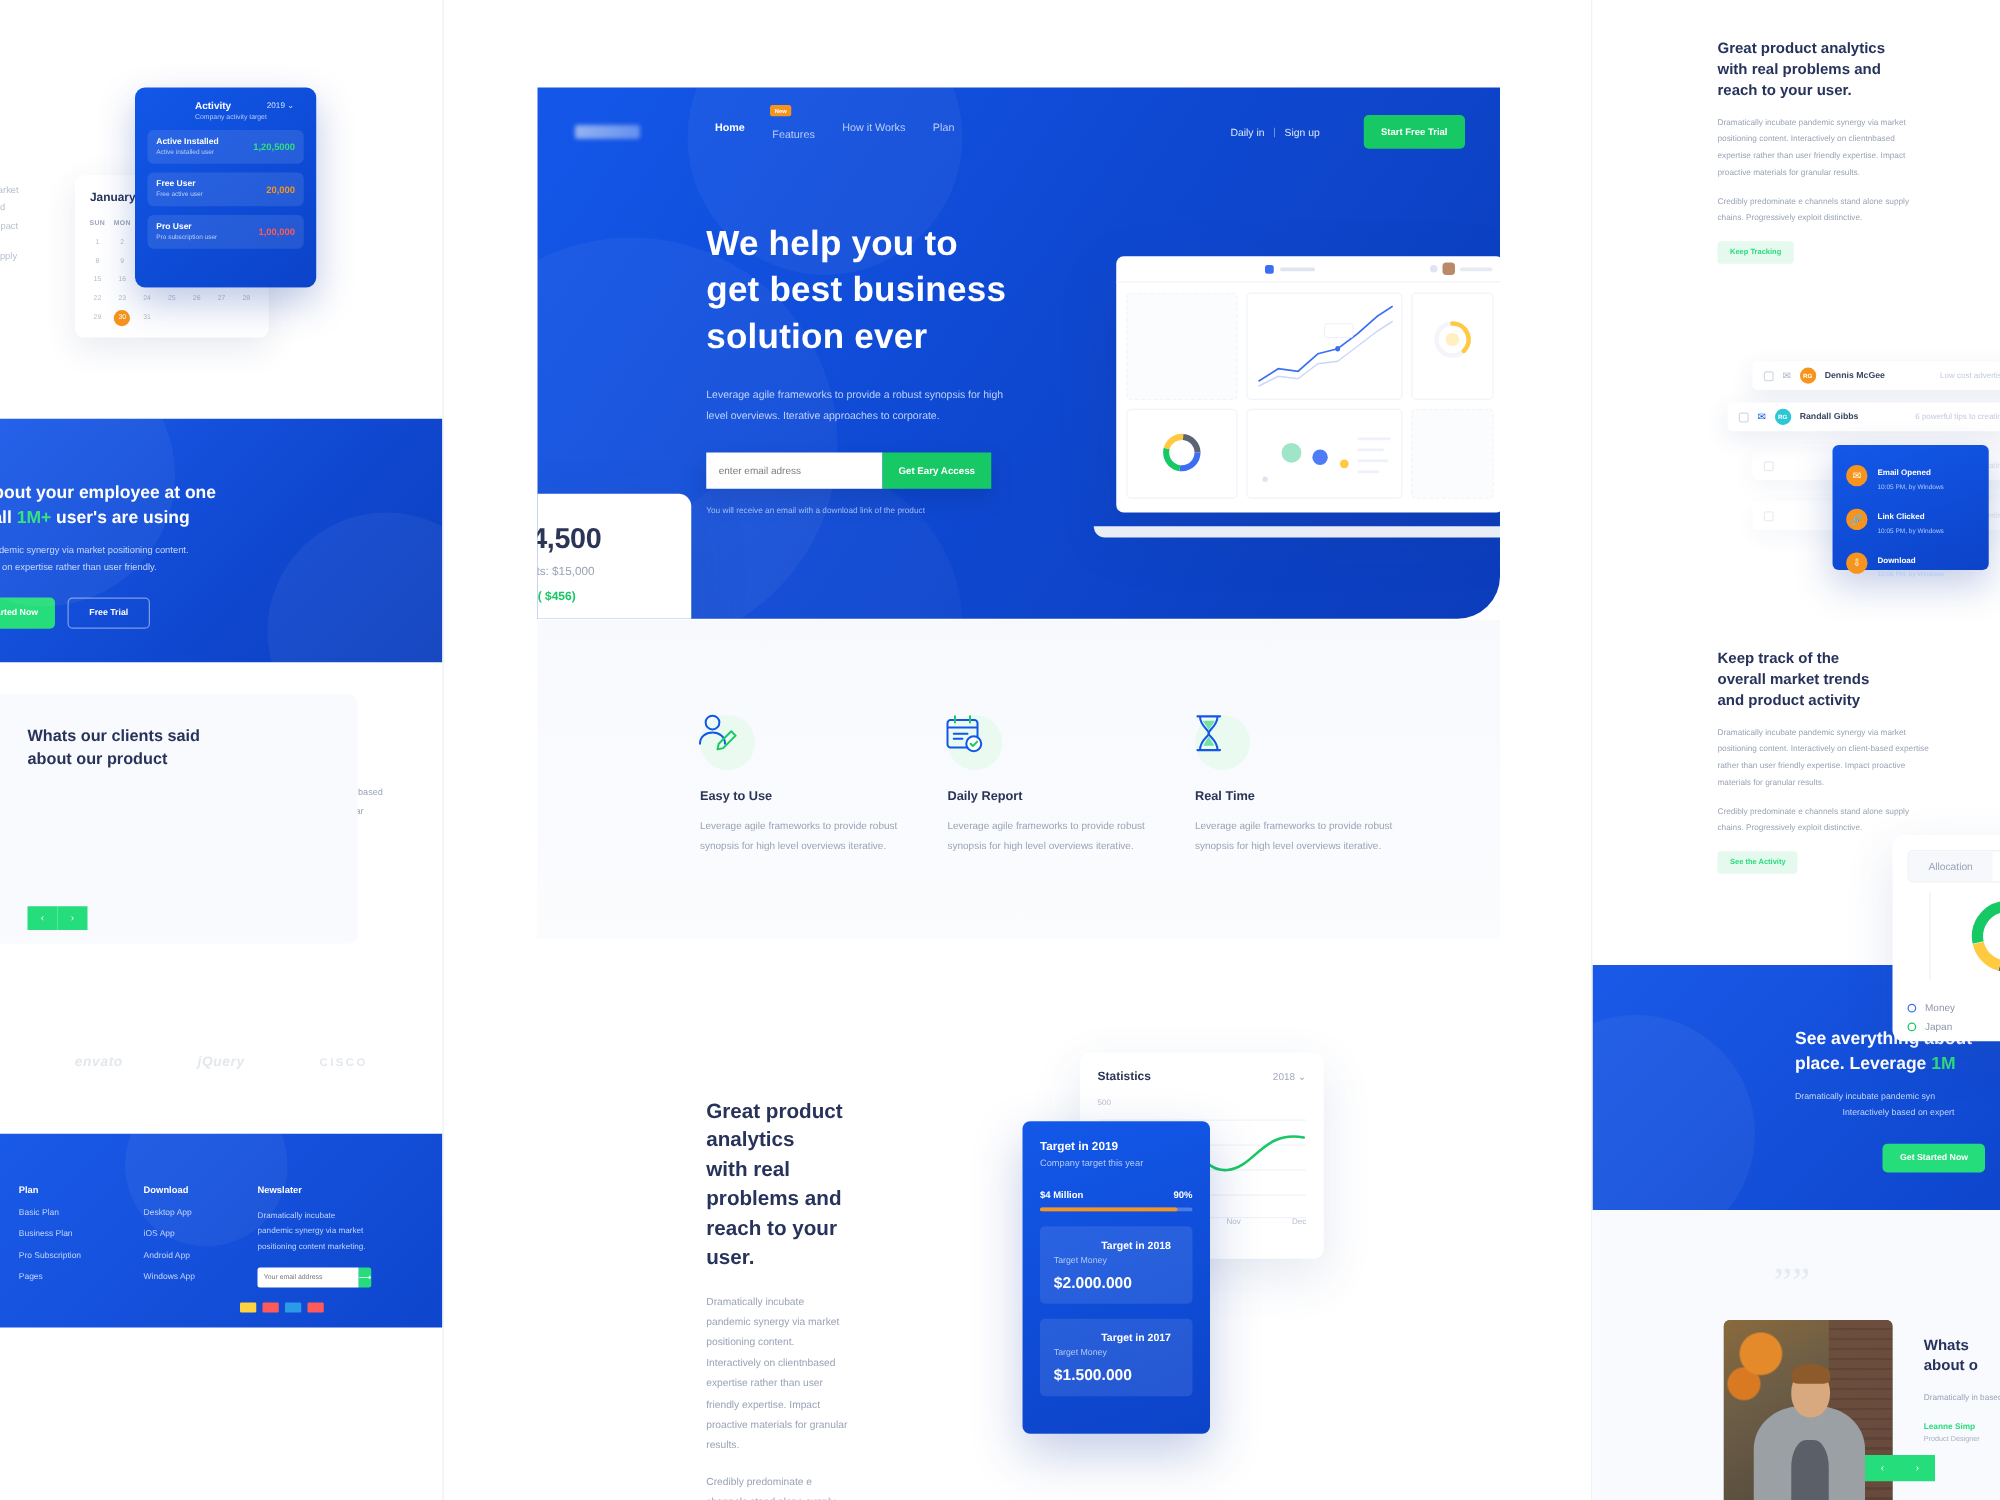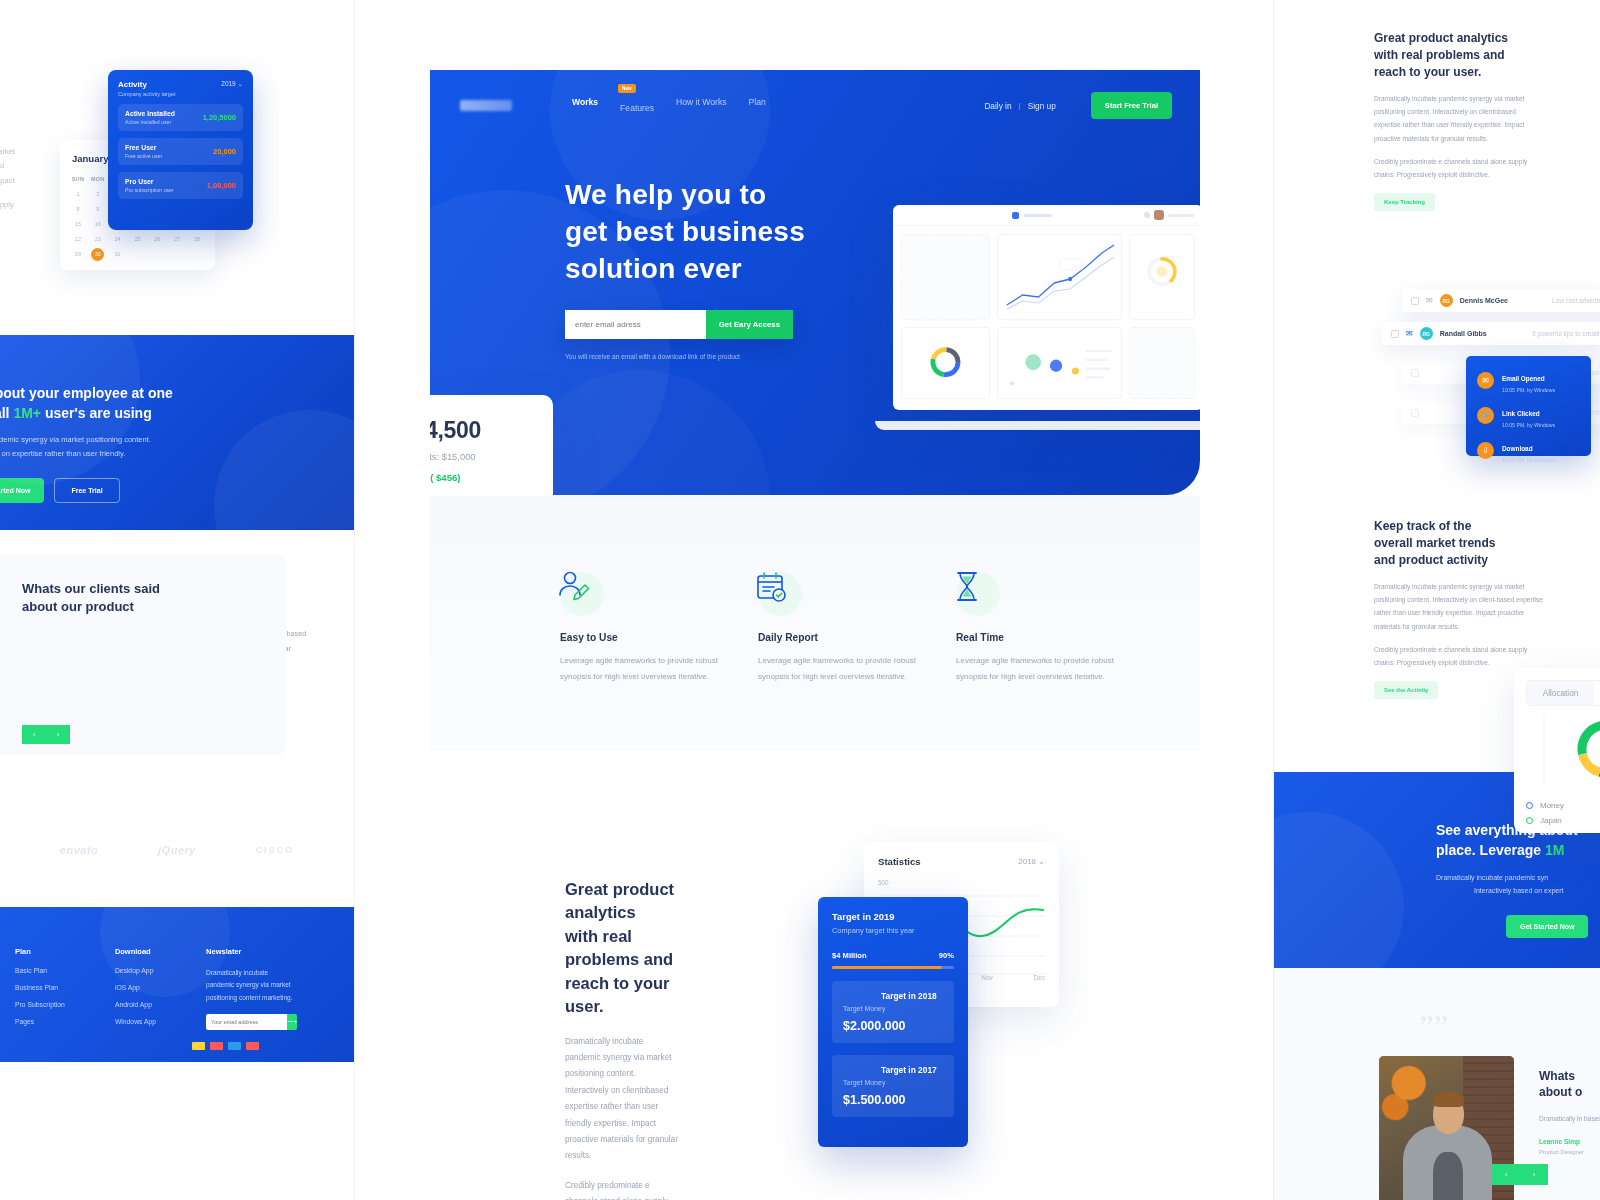--- a/index.html
+++ b/index.html
@@ -26,21 +26,21 @@
   .cal-grid { display:grid; grid-template-columns: repeat(7, 1fr); padding:8px 8px 0 8px; }
   .cal-grid div { font-size:5.5px; color:#b2bccd; text-align:center; line-height:15px; }
   .cal-grid .dh { font-weight:700; color:#9aa5ba; letter-spacing:.3px; }
   .cal-grid .today { color:#fff; }
   .cal-grid .today span { display:inline-block; width:13px; height:13px; line-height:13px; border-radius:50%; background:#f7941d; }
   .lp-activity {
     position:absolute; left:108px; top:70px; width:145px; height:160px;
     background:linear-gradient(140deg,#1257e8 0%,#0b43c9 100%);
     border-radius:8px; box-shadow:0 12px 30px rgba(20,60,160,.28); padding:10px;
   }
-  .act-top { display:flex; justify-content:space-between; align-items:flex-start; }
+  .act-top { display:flex; align-items:flex-start;margin-left:38px; }
   .act-top .t { font-size:8px; font-weight:700; color:#fff; }
   .act-top .s { font-size:5.5px; color:#b8cdf7; margin-top:2px; }
   .act-top .y { font-size:6.5px; color:#cfe0fb; }
   .act-row { margin-top:7px; background:rgba(255,255,255,.10); border-radius:5px; padding:6px 7px; display:flex; justify-content:space-between; align-items:center; }
   .act-row .l1 { font-size:6.8px; font-weight:700; color:#fff; }
   .act-row .l2 { font-size:5.2px; color:#b8cdf7; margin-top:2px; }
   .act-row .v { font-size:7.5px; font-weight:700; }
 
   .lp-blue {
     position:absolute; left:0; top:335px; width:354px; height:195px;
@@ -405,21 +405,21 @@
   <div class="center">
 
     <div class="hero">
       <div class="hb" style="left:-90px;top:120px;width:330px;height:330px;"></div>
       <div class="hb" style="left:120px;top:-70px;width:220px;height:220px;"></div>
       <div class="hb" style="left:80px;top:300px;width:260px;height:260px;background:rgba(255,255,255,.03)"></div>
 
       <div class="nav">
         <div class="logo"></div>
         <div class="nav-links">
-          <a href="#" class="active">Works</a>
+          <a href="#" class="active">Home</a>
           <span style="position:relative">
             <span class="badge-new">New</span>
             <a href="#">Features</a>
           </span>
           <a href="#">How it Works</a>
           <a href="#">Plan</a>
         </div>
         <div class="nav-auth">
           <a href="#">Daily in</a>
           <span class="sep">|</span>
@@ -427,20 +427,21 @@
           <button class="btn-trial">Start Free Trial</button>
         </div>
       </div>
 
       <div class="hero-copy">
         <h1>
           <span>We help you to</span><br>
           <span>get best business</span><br>
           <span>solution ever</span>
         </h1>
+        <p class="sub">Leverage agile frameworks to provide a robust synopsis for high level overviews. Iterative approaches to corporate.</p>
         <div class="email-form">
           <input placeholder="enter email adress" style="">
           <button>Get Eary Access</button>
         </div>
         <div class="hero-note">You will receive an email with a download link of the product</div>
       </div>
 
       <div class="dash-wrap">
         <div class="dash-laptop">
           <div class="dash-top">

